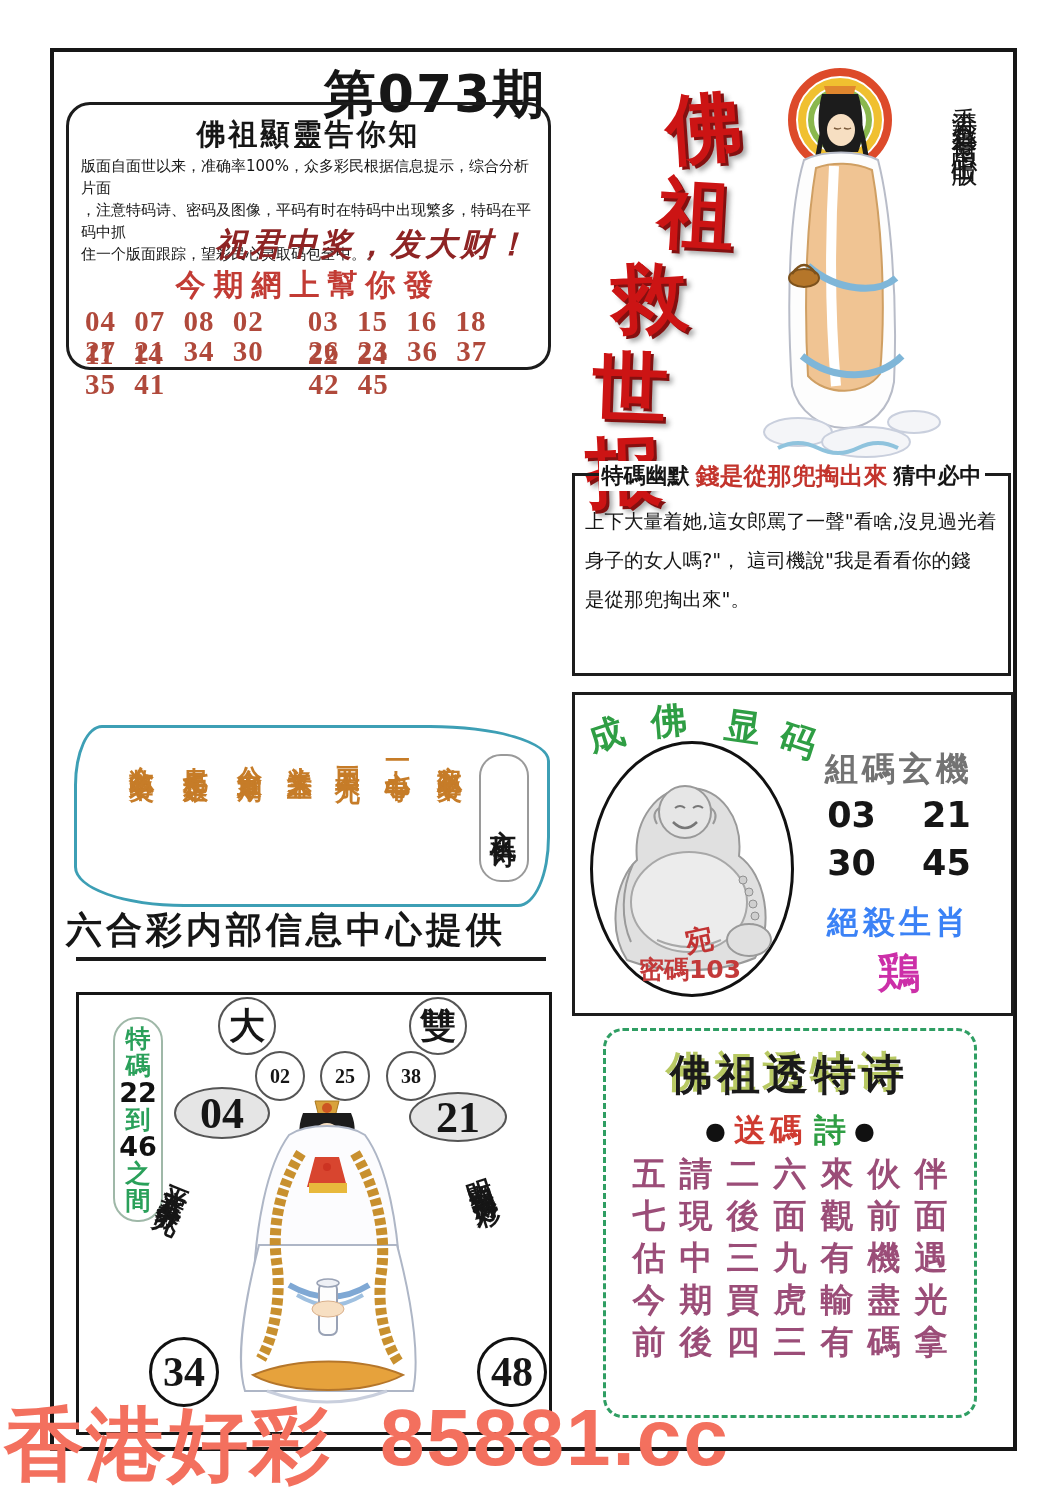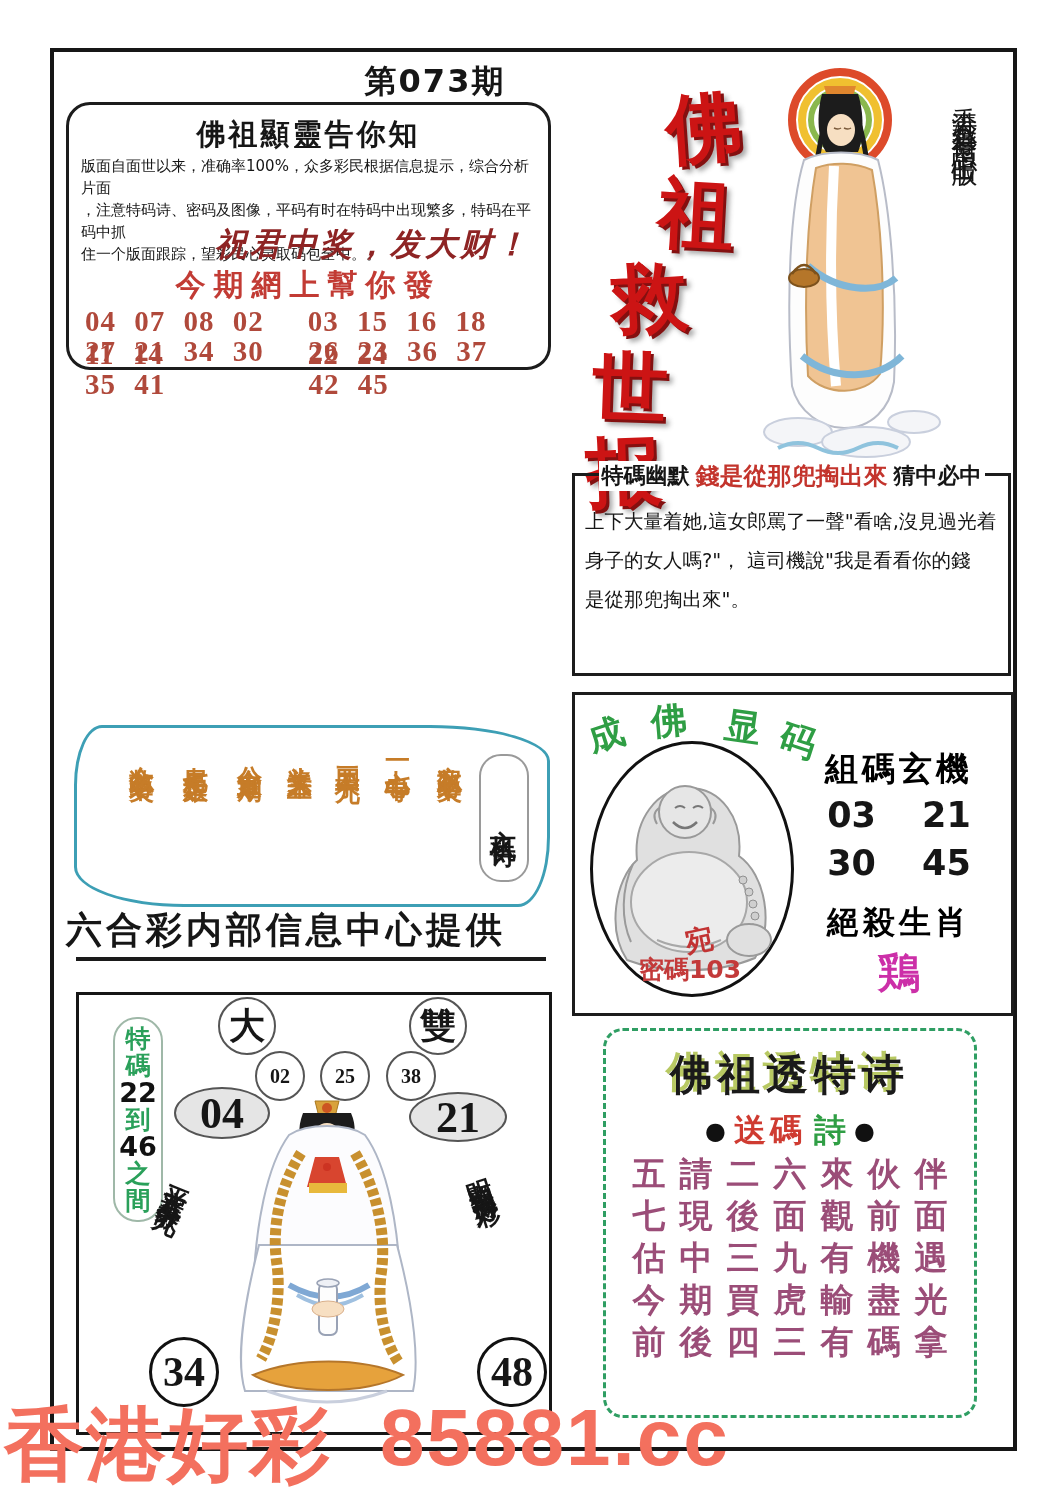--- a/index.html
+++ b/index.html
@@ -6,21 +6,21 @@
   .page{position:relative;width:1063px;height:1496px;background:#fff;overflow:hidden;
         font-family:"DejaVu Sans",sans-serif;color:#161616;}
   .abs{position:absolute;}
   .v{writing-mode:vertical-rl;text-orientation:upright;}
   .circ{border-radius:50%;display:flex;align-items:center;justify-content:center;background:#fff;}
   .oval{border-radius:50%;display:flex;align-items:center;justify-content:center;background:#fff;}
 
   
   .outer{left:50px;top:48px;width:959px;height:1395px;border:4px solid #161616;}
 
-  .issue{left:320px;top:60px;width:230px;font-size:32px;font-weight:bold;text-align:center;letter-spacing:2px;}
+  .issue{left:320px;top:60px;width:230px;font-size:52px;font-weight:bold;text-align:center;letter-spacing:2px;}
 
   
   .box1{left:66px;top:102px;width:479px;height:262px;border:3px solid #1c1c1c;border-radius:24px;}
   .box1-title{left:0;right:0;top:10px;font-size:29px;font-weight:bold;letter-spacing:3px;text-align:center;}
   .box1-body{left:12px;top:50px;width:458px;font-size:15px;line-height:22px;}
   .box1-wish{right:18px;top:118px;font-size:32px;font-weight:bold;font-style:italic;
              font-family:"Liberation Serif",serif;color:#8e2424;letter-spacing:3px;}
   .box1-promo{left:0;right:0;top:160px;text-align:center;font-size:30px;font-weight:bold;color:#c23b34;letter-spacing:8px;}
   .numrow{left:0;width:479px;display:flex;justify-content:space-between;padding:0 16px;box-sizing:border-box;
           font-size:29px;font-weight:bold;font-family:"Liberation Serif",serif;color:#b0493b;letter-spacing:1px;word-spacing:10px;}
@@ -74,23 +74,23 @@
   .jh-red{font-size:24px;color:#c3342c;}
   .jokelines{left:10px;top:26px;width:413px;font-size:19.5px;line-height:39px;font-weight:500;}
   .jokelines .ind{text-indent:2.2em;}
 
   
   .budbox{left:572px;top:692px;width:436px;height:318px;border:3px solid #1c1c1c;}
   .gt{position:absolute;font-size:36px;font-weight:bold;color:#2f9e44;}
   .budoval{left:15px;top:46px;width:198px;height:250px;border:3px solid #111;border-radius:50%;overflow:hidden;background:#fff;}
   .wanchar{left:92px;top:178px;font-size:28px;font-weight:bold;color:#c23333;transform:rotate(-12deg);}
   .password{left:40px;top:258px;width:150px;text-align:center;font-size:25px;font-weight:bold;color:#c33a3a;}
-  .grptitle{left:228px;top:52px;width:192px;text-align:center;font-size:33px;font-weight:bold;color:#000000;letter-spacing:4px;}
+  .grptitle{left:228px;top:52px;width:192px;text-align:center;font-size:33px;font-weight:bold;color:#737373;letter-spacing:4px;}
   .grpnums{left:228px;width:192px;text-align:center;font-size:35px;font-weight:bold;word-spacing:34px;}
-  .killtitle{left:228px;top:206px;width:192px;text-align:center;font-size:32px;font-weight:bold;color:#000000;letter-spacing:4px;}
+  .killtitle{left:228px;top:206px;width:192px;text-align:center;font-size:32px;font-weight:bold;color:#3b82f6;letter-spacing:4px;}
   .zodiac{left:228px;top:250px;width:192px;text-align:center;font-size:42px;font-weight:bold;color:#cc2fa8;}
 
   
   .poembox{left:603px;top:1028px;width:368px;height:384px;border:3px dashed #2f9e63;border-radius:20px;}
   .poemtitle{left:0;right:0;top:16px;text-align:center;font-size:42px;font-weight:bold;color:#1a1a1a;
              letter-spacing:6px;text-shadow:-4px -3px 0 rgba(172,192,72,.85);}
   .poemsub{left:0;right:0;top:78px;display:flex;justify-content:center;align-items:center;gap:8px;font-weight:bold;}
   .dot{font-size:24px;color:#111;}
   .sub-red{font-size:32px;color:#cf3b31;letter-spacing:4px;}
   .sub-green{font-size:32px;color:#2f9e44;}

